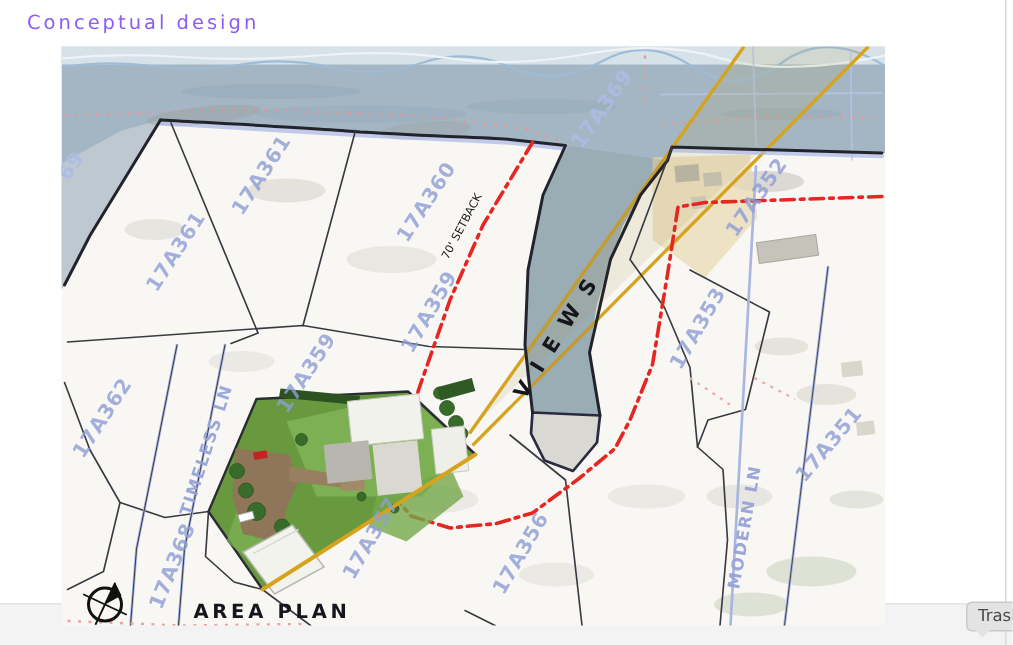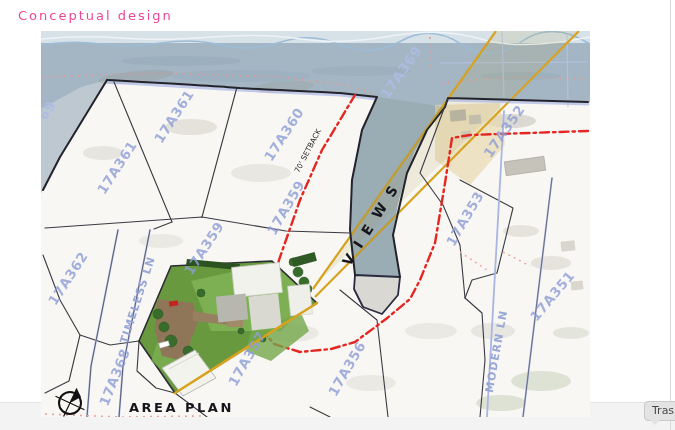--- a/index.html
+++ b/index.html
@@ -2,21 +2,21 @@
 <html><head>
 <meta charset="utf-8">
 <style>
   html,body{margin:0;padding:0;}
   body{
     width:675px;height:430px;position:relative;overflow:hidden;
     background:#ffffff;font-family:"DejaVu Sans",sans-serif;
   }
   .page-title{
     position:absolute;left:18px;top:8px;
-    font-size:13px;color:#ec4899;letter-spacing:2px;font-weight:400;
+    font-size:13px;color:#8b5cf6;letter-spacing:2px;font-weight:400;
   }
   .footer-strip{
     position:absolute;left:0;top:402px;width:675px;height:28px;
     background:#f3f3f3;border-top:1px solid #e4e4e4;
   }
   .panel-divider{
     position:absolute;left:670px;top:0;width:1px;height:430px;background:#d9d9d9;
   }
   .map-wrap{
     position:absolute;left:41px;top:31px;width:549px;height:386px;

